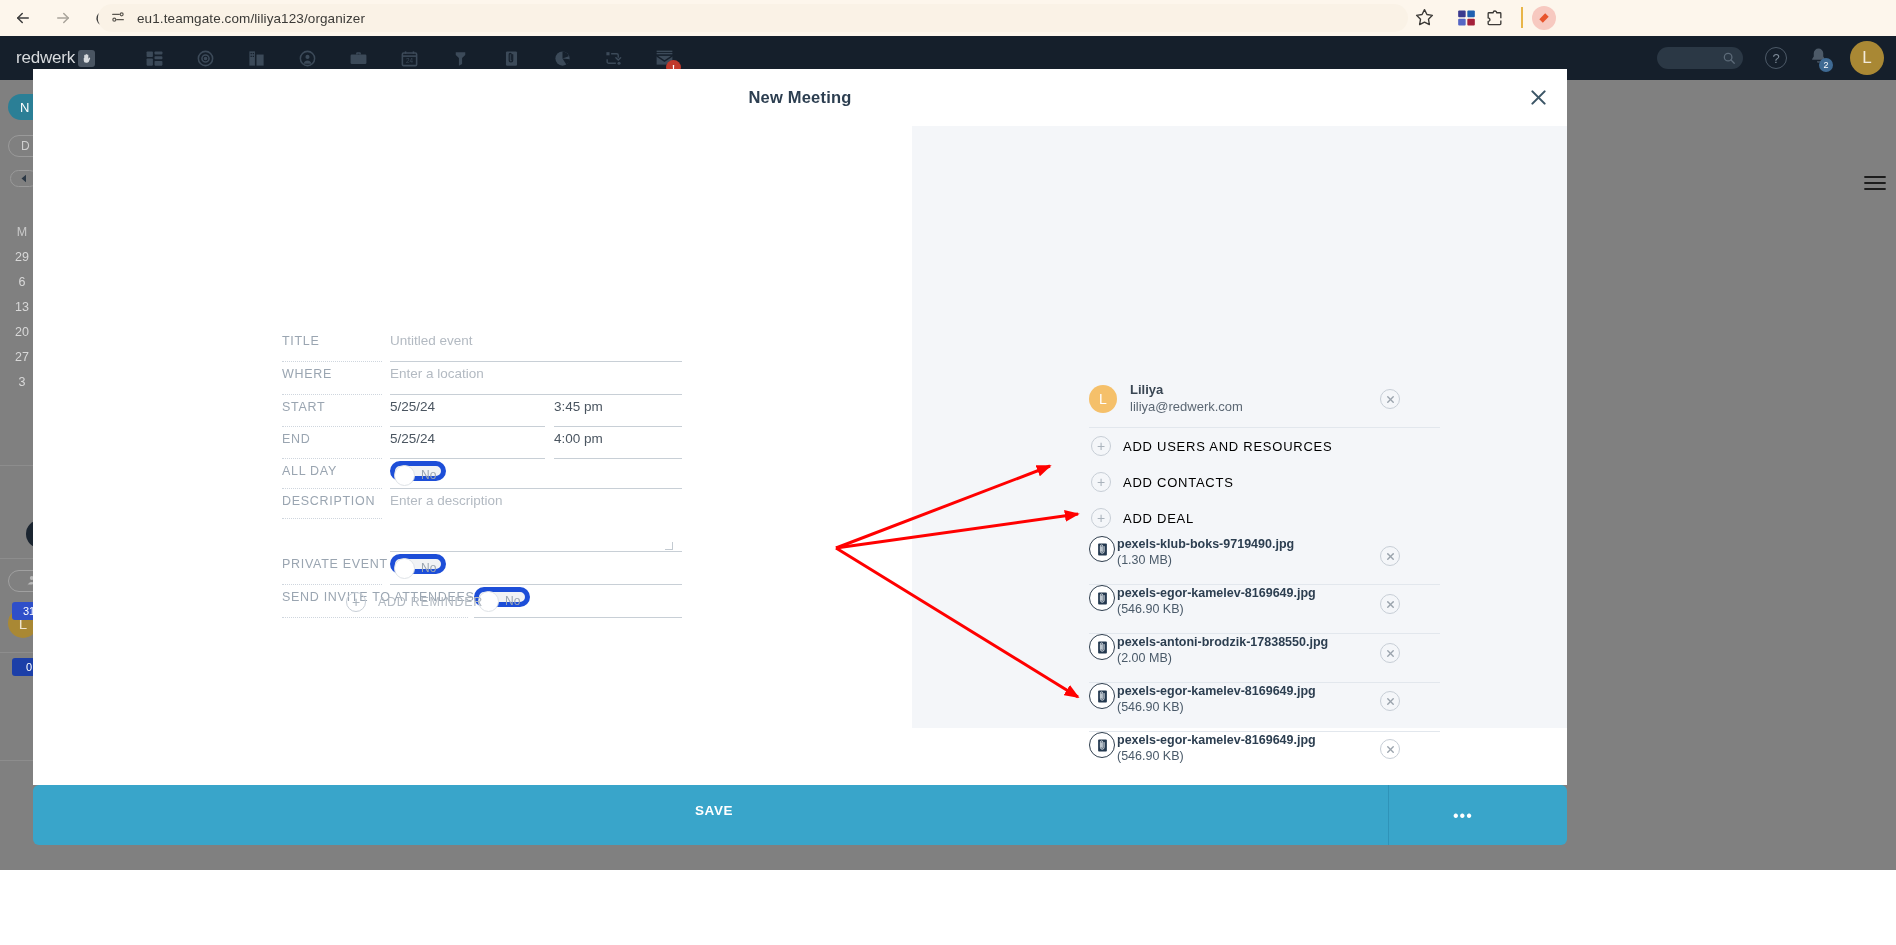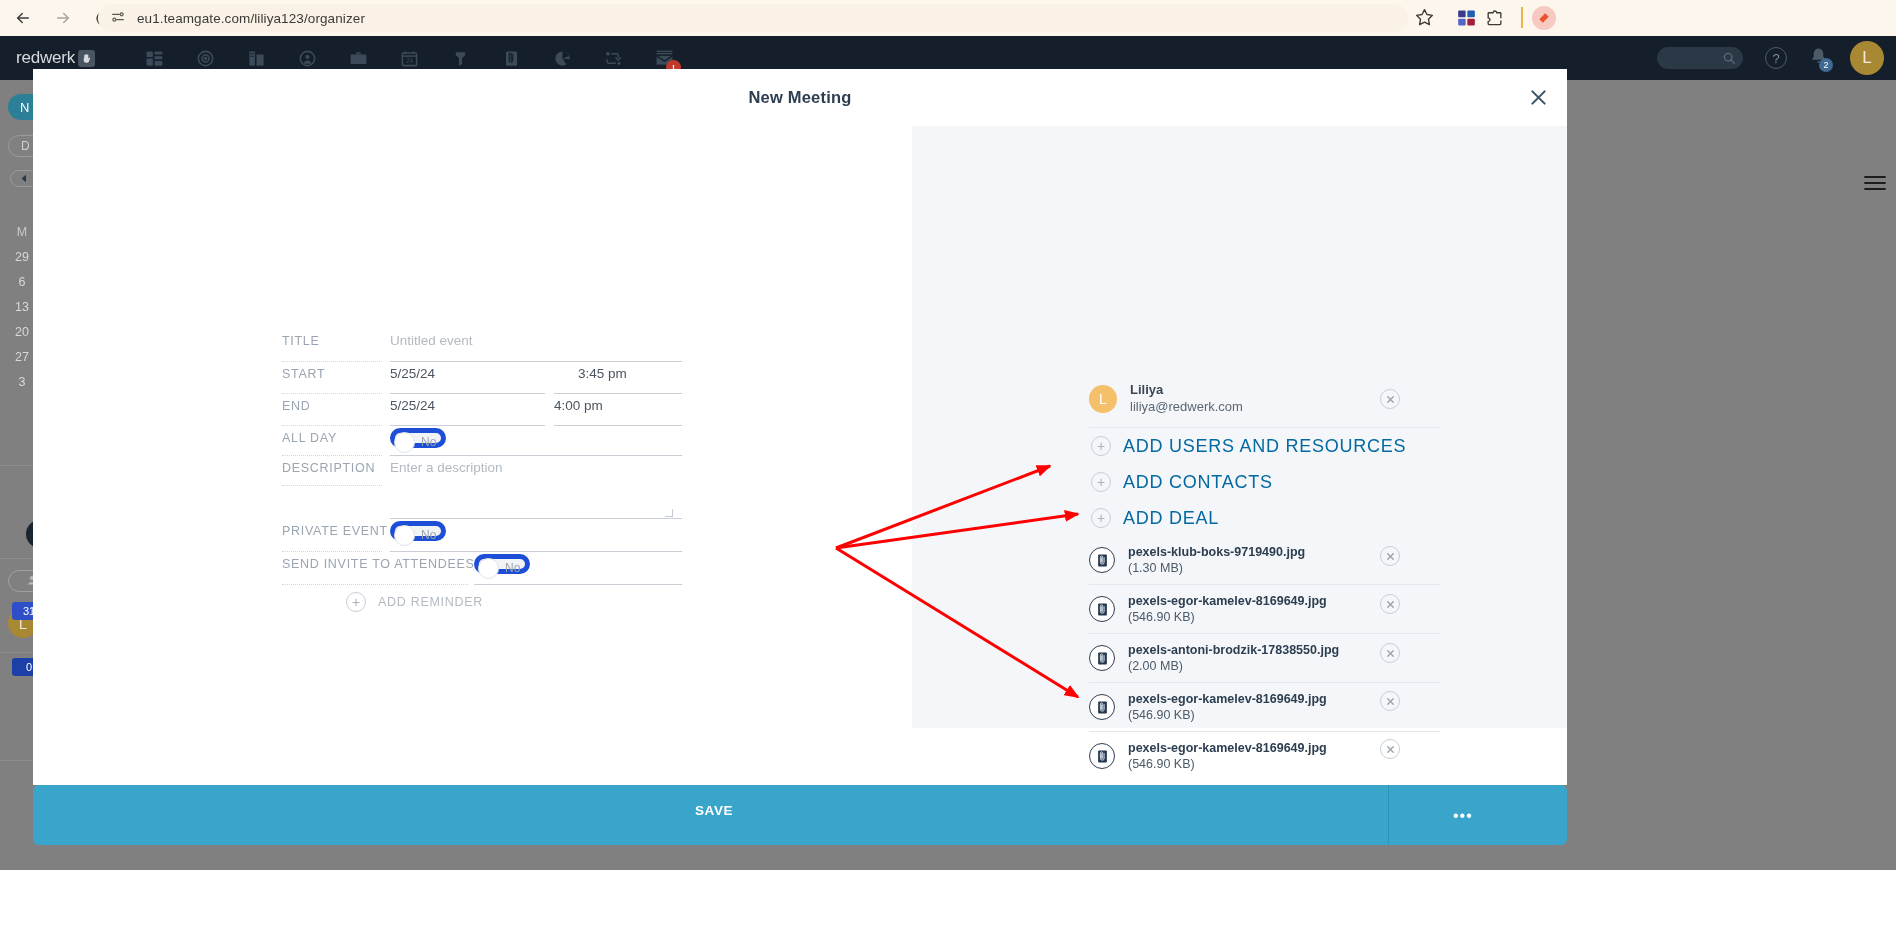--- a/index.html
+++ b/index.html
@@ -192,22 +192,22 @@
   #attendee-block { position: absolute; left: 177px; top: 256px; width: 351px; }
   #attendee-row { display: flex; align-items: center; gap: 13px; padding-bottom: 12px; }
   #attendee-avatar {
     width: 28px; height: 28px; border-radius: 50%; background: #f5c06a;
     color: #fff; font-size: 14px; display: flex; align-items: center; justify-content: center; flex:0 0 auto;
   }
   #attendee-name { font-size: 13px; color: #3a4754; font-weight: bold; line-height: 16px; }
   #attendee-email { font-size: 13px; color: #5b6773; line-height: 17px; }
   .side-divider { height: 1px; background: #e2e7ed; }
   .side-action { display: flex; align-items: center; gap: 12px; height: 36px; padding-left: 2px; }
-  .side-action .sa-label { font-size: 18px; color: #0369a1; letter-spacing: .75px; }
-  .file-row { display: flex; align-items: center; gap: 13px; height: 48px; }
+  .side-action .sa-label { font-size: 13px; color: #000000; letter-spacing: .75px; }
+  .file-row { display: flex; align-items: flex-start; gap: 2px; height: 48px; }
   .file-icon {
     width: 26px; height: 26px; border-radius: 50%; border: 1.5px solid #2f3e4e;
     display: flex; align-items: center; justify-content: center; flex: 0 0 auto;
     background: #fff;
   }
   .file-meta { line-height: 16px; }
   .file-name { font-size: 12.5px; color: #2c3e50; font-weight: bold; white-space: nowrap; }
   .file-size { font-size: 12.5px; color: #4a5a69; }
   .x-btn {
     position: absolute; width: 20px; height: 20px; border-radius: 50%;
@@ -471,27 +471,33 @@
     <div id="form-pane">
       <div id="form-rows">
 
         <div class="frow" style="height:33px;">
           <span class="flabel">TITLE</span>
           <span class="fdots" style="width:100px;"></span>
           <span class="fvalue fplaceholder" style="left:108px;">Untitled event</span>
           <span class="fline" style="left:108px; width:292px;"></span>
         </div>
 
+        <div class="frow" style="height:33px;">
+          <span class="flabel">WHERE</span>
+          <span class="fdots" style="width:100px;"></span>
+          <span class="fvalue fplaceholder" style="left:108px;">Enter a location</span>
+          <span class="fline" style="left:108px; width:292px;"></span>
+        </div>
 
         <div class="frow" style="height:32px;">
           <span class="flabel">START</span>
           <span class="fdots" style="width:100px;"></span>
           <span class="fvalue" style="left:108px;">5/25/24</span>
           <span class="fline" style="left:108px; width:155px;"></span>
-          <span class="fvalue" style="left:272px;margin-left:24px;">3:45 pm</span>
+          <span class="fvalue" style="left:272px;">3:45 pm</span>
           <span class="fline" style="left:272px; width:128px;"></span>
         </div>
 
         <div class="frow" style="height:32px;">
           <span class="flabel">END</span>
           <span class="fdots" style="width:100px;"></span>
           <span class="fvalue" style="left:108px;">5/25/24</span>
           <span class="fline" style="left:108px; width:155px;"></span>
           <span class="fvalue" style="left:272px;">4:00 pm</span>
           <span class="fline" style="left:272px; width:128px;"></span>

